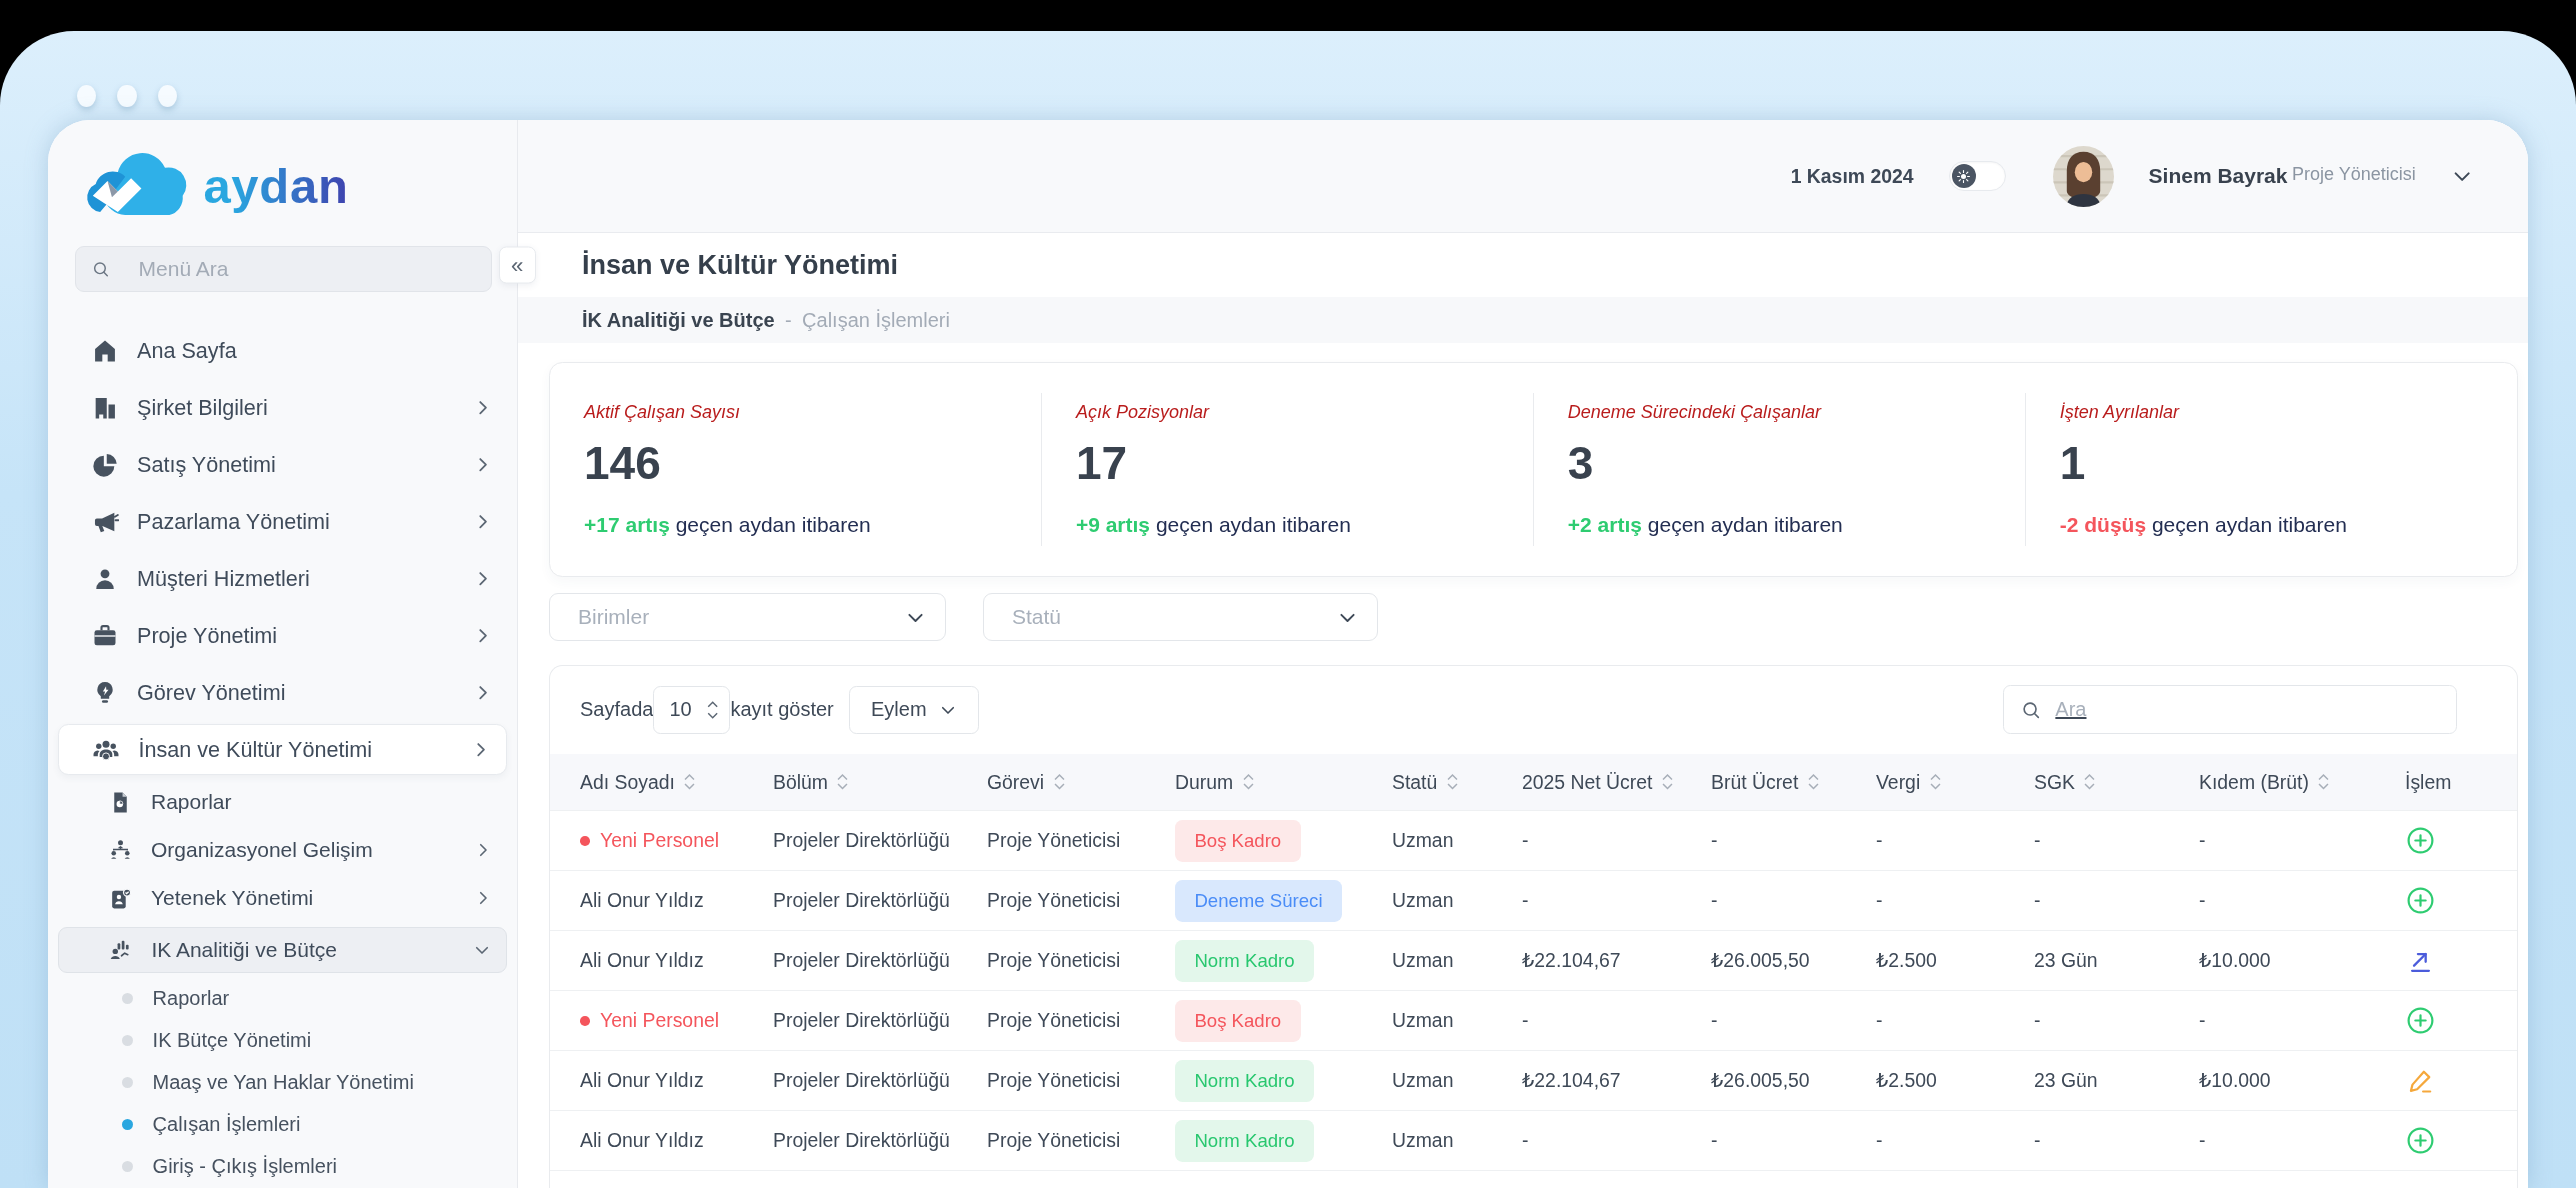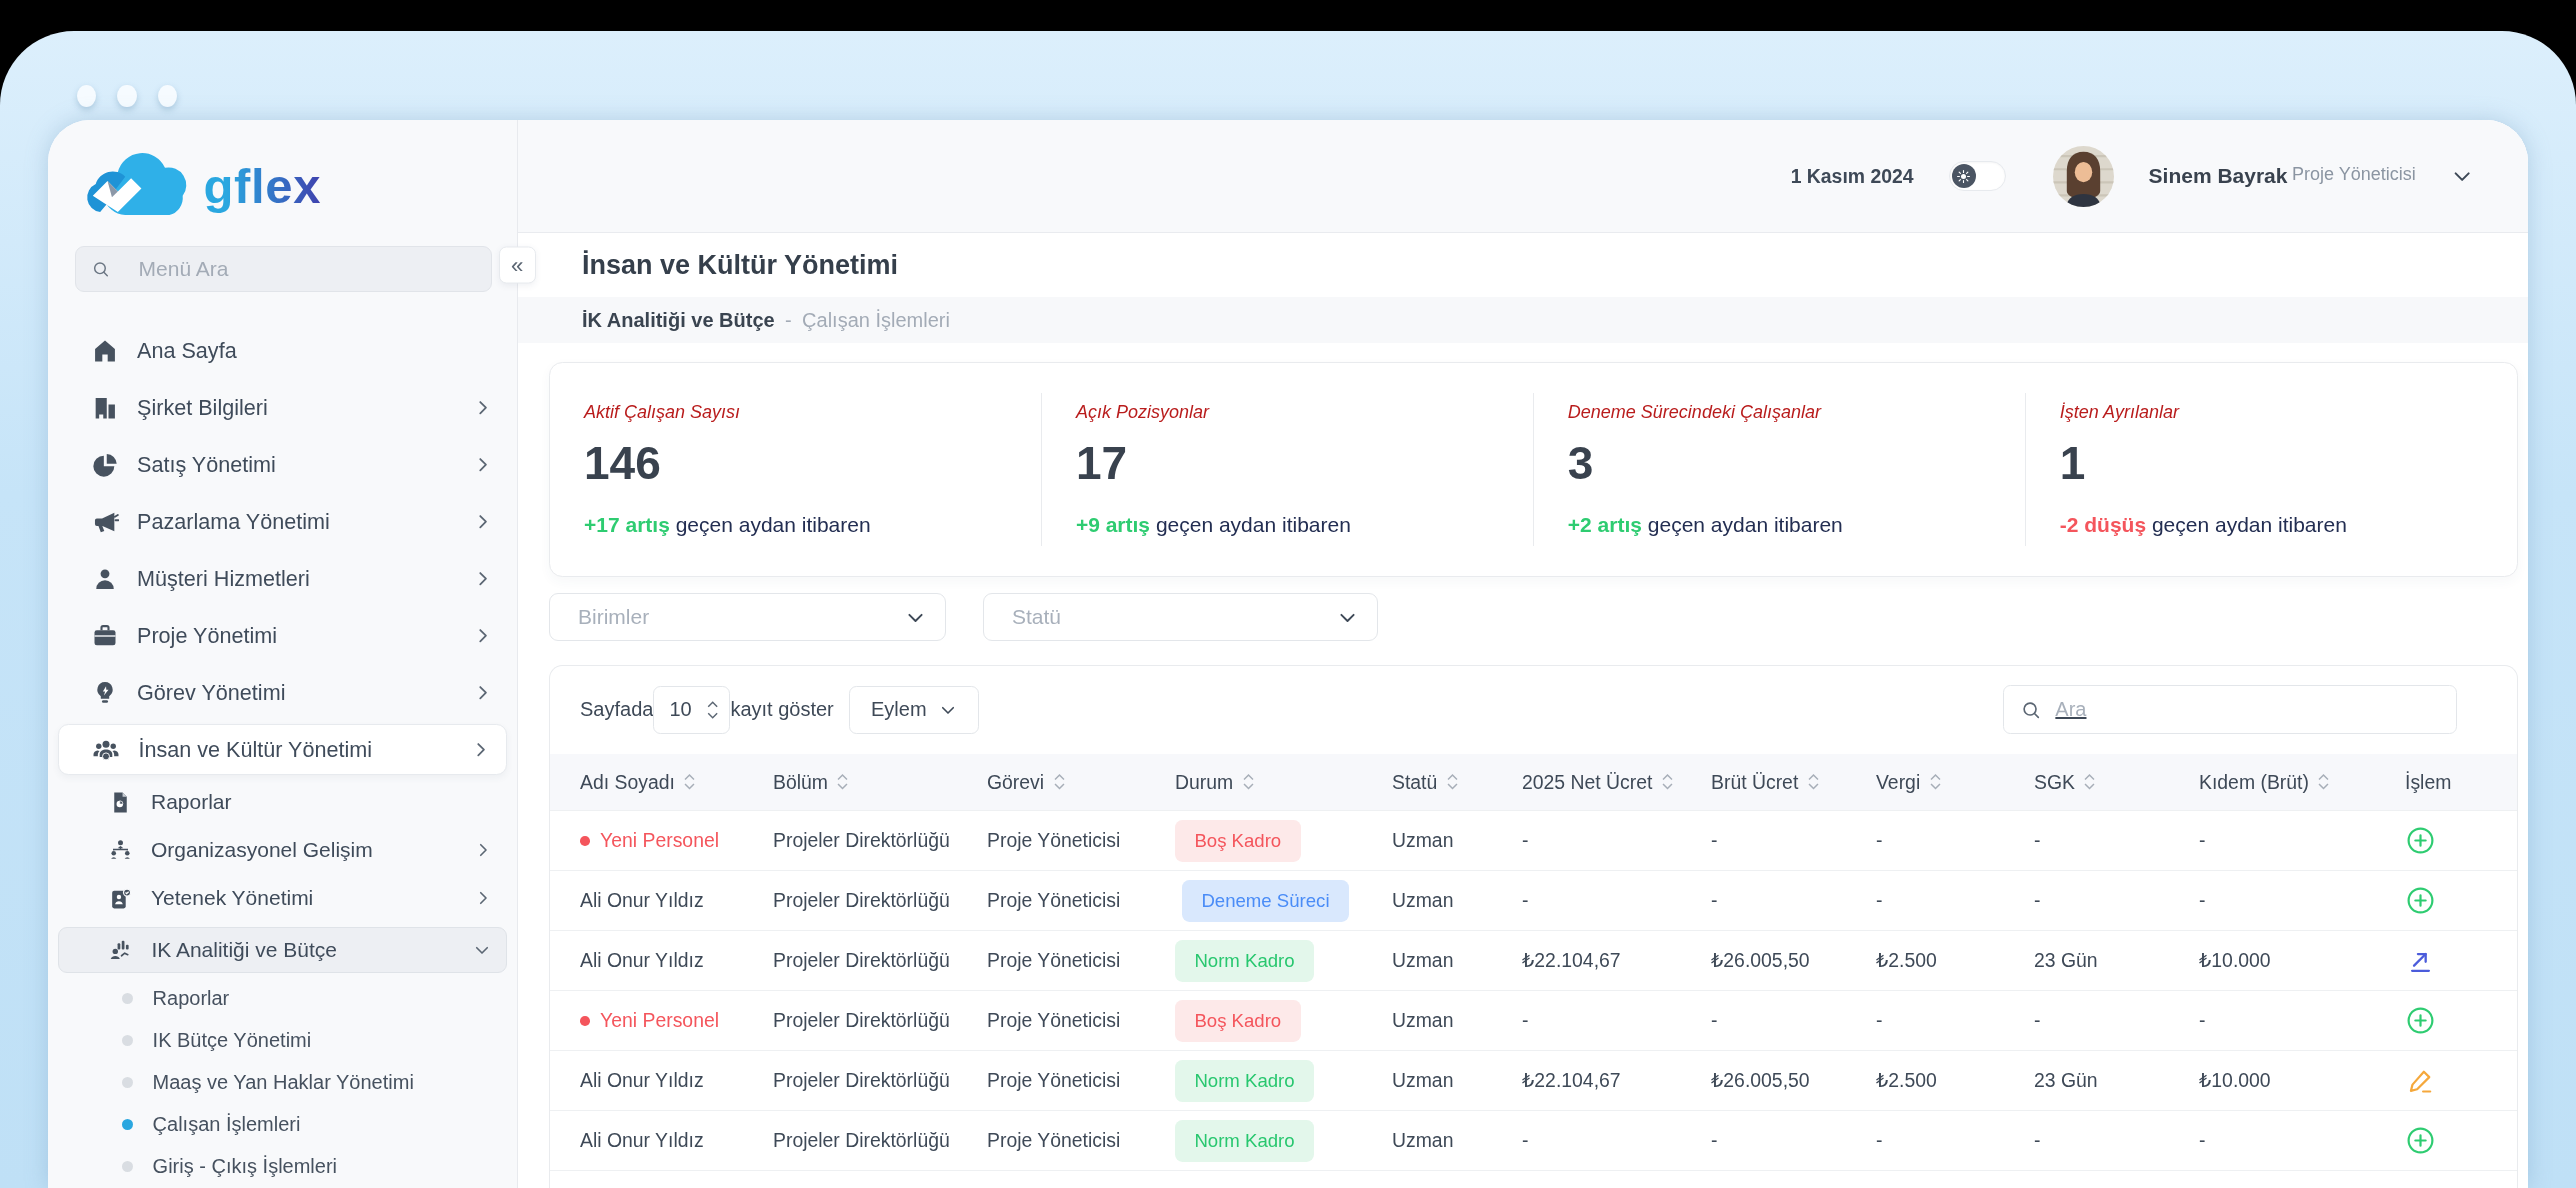--- a/index.html
+++ b/index.html
@@ -112,21 +112,21 @@
   thead th { background:#f7f8fb; height:57px; text-align:left; font-size:19.4px; font-weight:normal;
              color:#3e4957; vertical-align:middle; }
   thead th .hwrap { display:flex; align-items:center; gap:7.4px; }
   th.c1,td.c1 { padding-left:30px; }
   tbody td { height:60px; border-top:0.7px solid #eef0f2; font-size:19.4px; color:#3e4957; vertical-align:middle; }
   .namecell { display:flex; align-items:center; gap:10.4px; }
   .newdot { width:9.7px; height:9.7px; border-radius:50%; background:#f4555c; }
   .redname { color:#f4555c; }
   .badge { display:inline-block; padding:9.7px 19.4px; border-radius:7.4px; font-size:18.6px; }
   .badge.danger { background:#fde9e9; color:#f4555c; }
-  .badge.info { background:#d9e8fd; color:#4a8cf7;margin-left:7px; }
+  .badge.info { background:#d9e8fd; color:#4a8cf7; }
   .badge.success { background:#e3f7eb; color:#28c76f; }
   .act { display:flex; padding-left:12px; cursor:pointer; }
 
   .sorticon { display:flex; }
 </style>
 </head>
 <body>
 
 <div class="frame">
   <div class="traffic">
@@ -138,21 +138,21 @@
   <div class="app">
 
     <aside class="sidebar">
       <div class="logo">
         <svg viewBox="0 0 76 52">
           <path d="M30 46a15 15 0 0 1-5-29A17 17 0 0 1 57 14a12 12 0 0 1 12 19 12 12 0 0 1-9 13z" fill="#2fb0e8"></path>
           <path d="M13 44a10 10 0 0 1-3-19 12 12 0 0 1 20-5l-6 8-6 10z" fill="#1f93d6"></path>
           <path d="M8 33l10-10 7 7 9-9 7 7-16 16z" fill="#fff"></path>
           <path d="M18 23l7 7-4 4z" fill="#8c98a8"></path>
         </svg>
-        <span class="wordmark">gflex</span>
+        <span class="wordmark">aydan</span>
       </div>
 
       <div class="sidesearch">
         <svg width="22.3" height="22.3" viewBox="0 0 24 24">
           <circle cx="11" cy="11" r="6.5" fill="none" stroke="#6b7683" stroke-width="1.8"></circle>
           <path d="M15.8 15.8 20 20" stroke="#6b7683" stroke-width="1.8" stroke-linecap="round"></path>
         </svg>
         <input placeholder="Menü Ara" style="">
       </div>
 

